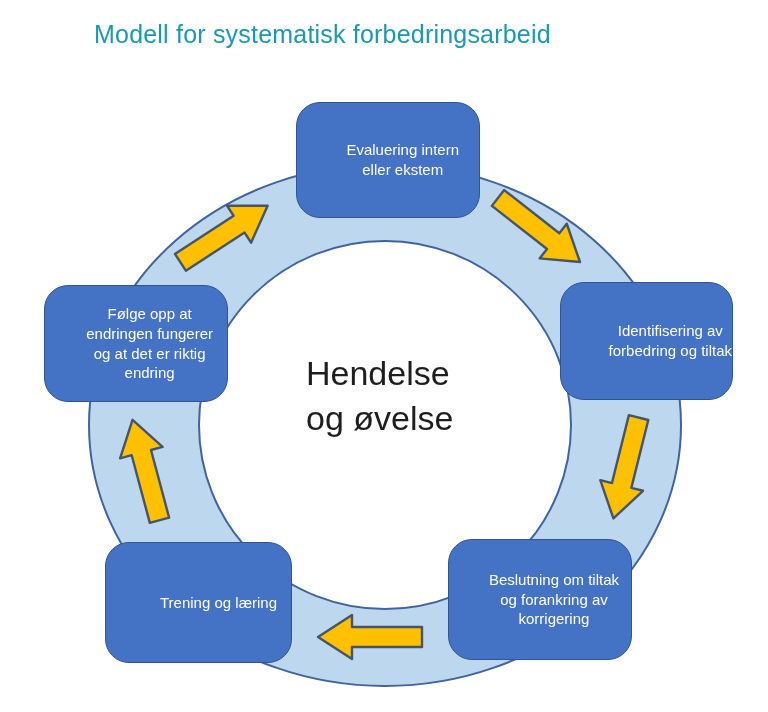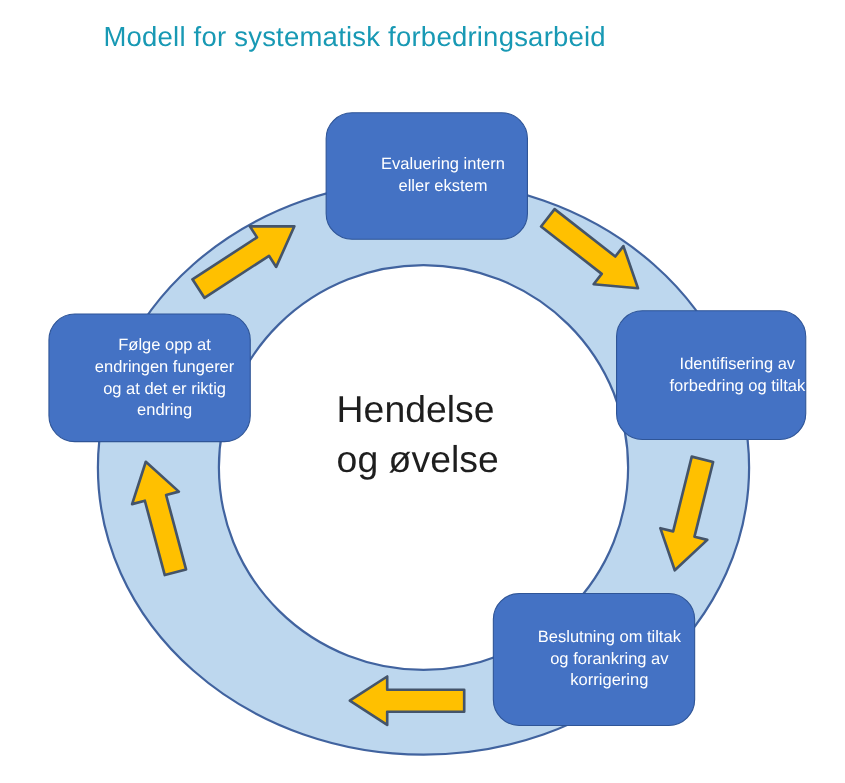--- a/index.html
+++ b/index.html
@@ -100,20 +100,23 @@
     <span class="node-label">Identifisering av
 forbedring og tiltak</span>
   </div>
 
   <div class="node" style="left:448px; top:539px; width:184px; height:121px; padding:0 12px;">
     <span class="node-label">Beslutning om tiltak
 og forankring av
 korrigering</span>
   </div>
 
+  <div class="node" style="left:105px; top:542px; width:187px; height:121px; padding:0 14px;">
+    <span class="node-label">Trening og læring</span>
+  </div>
 
   <div class="node" style="left:32px; top:285px; width:184px; height:117px; padding:0 14px;margin-left:12px;">
     <span class="node-label">Følge opp at
 endringen fungerer
 og at det er riktig
 endring</span>
   </div>
 
   <div class="center-label">Hendelse
 og øvelse</div>

